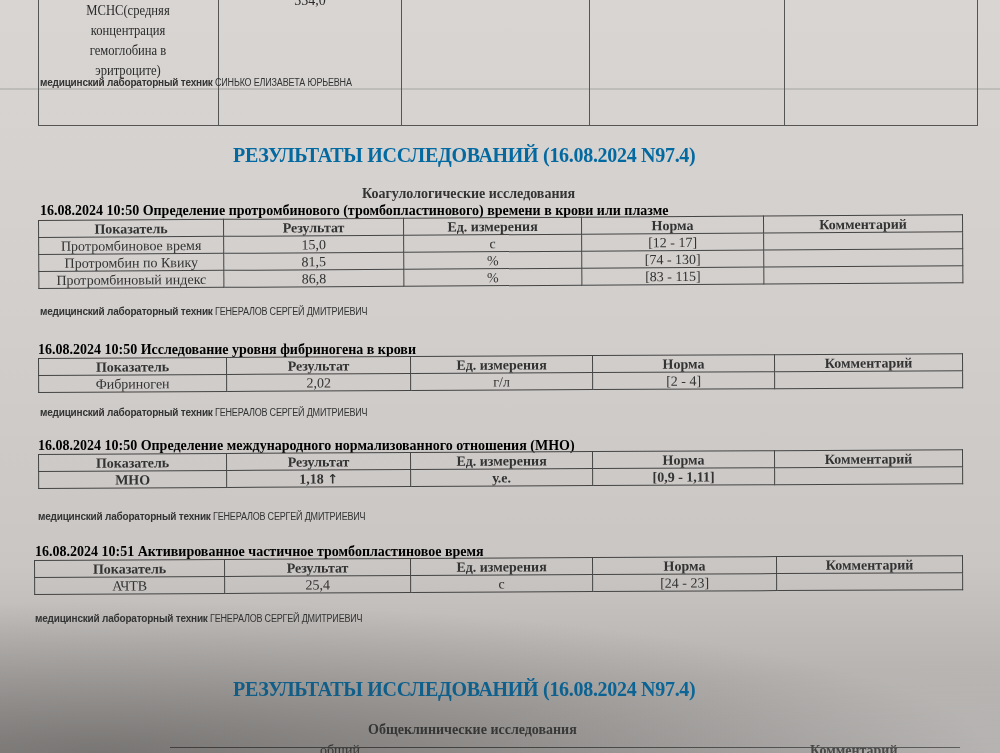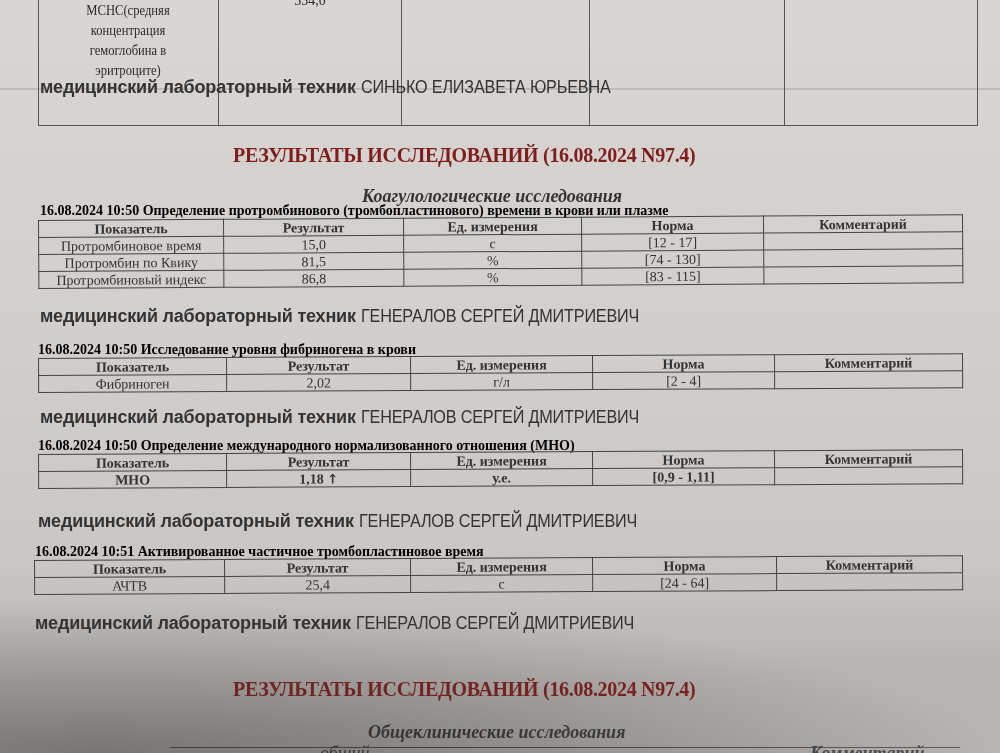--- a/index.html
+++ b/index.html
@@ -16,26 +16,26 @@
   }
   .fold {
     position:absolute; left:0; top:88px; width:1000px; height:2px;
     background: rgba(120,118,116,0.25);
   }
   .abs { position:absolute; }
   
   .top-table { left:38px; top:-30px; width:940px; border-collapse:collapse; }
   .top-table td { border:1px solid #555; font-family:"Liberation Serif", serif; font-size:14px; text-align:center; vertical-align:top; line-height:20px; }
   .tech {
-    font-family:"Liberation Sans", sans-serif; font-size:18px; font-weight:bold; color:#333;
+    font-family:"Liberation Sans", sans-serif; font-size:10px; font-weight:bold; color:#333;
     letter-spacing:-0.2px;
   }
   .tech .name { font-weight:normal; transform:scaleX(0.9); display:inline-block; transform-origin:left; }
-  .h1 { font-family:"Liberation Serif", serif; font-weight:bold; font-size:20px; color:#7f1d1d; letter-spacing:-0.3px; }
-  .subh { font-family:"Liberation Serif", serif; font-weight:bold; font-size:18px; color:#333;font-style:italic; }
+  .h1 { font-family:"Liberation Serif", serif; font-weight:bold; font-size:20px; color:#0369a1; letter-spacing:-0.3px; }
+  .subh { font-family:"Liberation Serif", serif; font-weight:bold; font-size:14px; color:#333; }
   .sect-title { font-family:"Liberation Serif", serif; font-weight:bold; font-size:14px; color:#000000; white-space:nowrap; }
   table.res { border-collapse:collapse; table-layout:fixed; }
   table.res th, table.res td {
     border:1px solid #444; padding:0; height:16px; line-height:15px;
     font-family:"Liberation Serif", serif; font-size:14px; text-align:center; color:#333;
   }
   table.res th { font-weight:bold; }
   table.res td.bold { font-weight:bold;border-radius:9px; }
   .arrow { font-family:"DejaVu Sans", sans-serif; font-size:13px; }
 </style>
@@ -192,21 +192,21 @@
     <th>Показатель</th>
     <th>Результат</th>
     <th>Ед. измерения</th>
     <th>Норма</th>
     <th>Комментарий</th>
   </tr>
   <tr>
     <td>АЧТВ</td>
     <td>25,4</td>
     <td>с</td>
-    <td>[24 - 64]</td>
+    <td>[24 - 23]</td>
     <td></td>
   </tr>
 </tbody>
   </table>
 <div class="abs tech" style="left:35px; top:613px;">
   <span>медицинский лабораторный техник</span>
   <span class="name">ГЕНЕРАЛОВ СЕРГЕЙ ДМИТРИЕВИЧ</span>
 </div>
 
 <div class="abs h1" style="left:233px; top:678px;">РЕЗУЛЬТАТЫ ИССЛЕДОВАНИЙ (16.08.2024 N97.4)</div>

